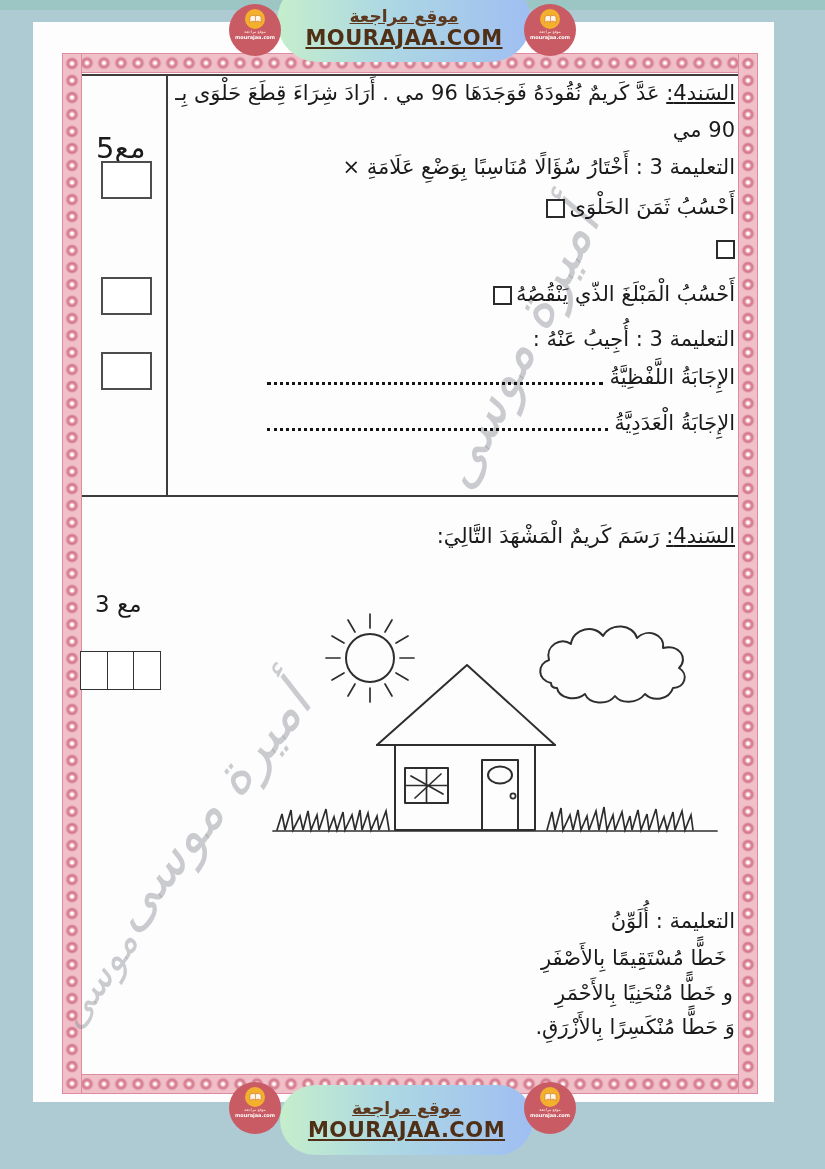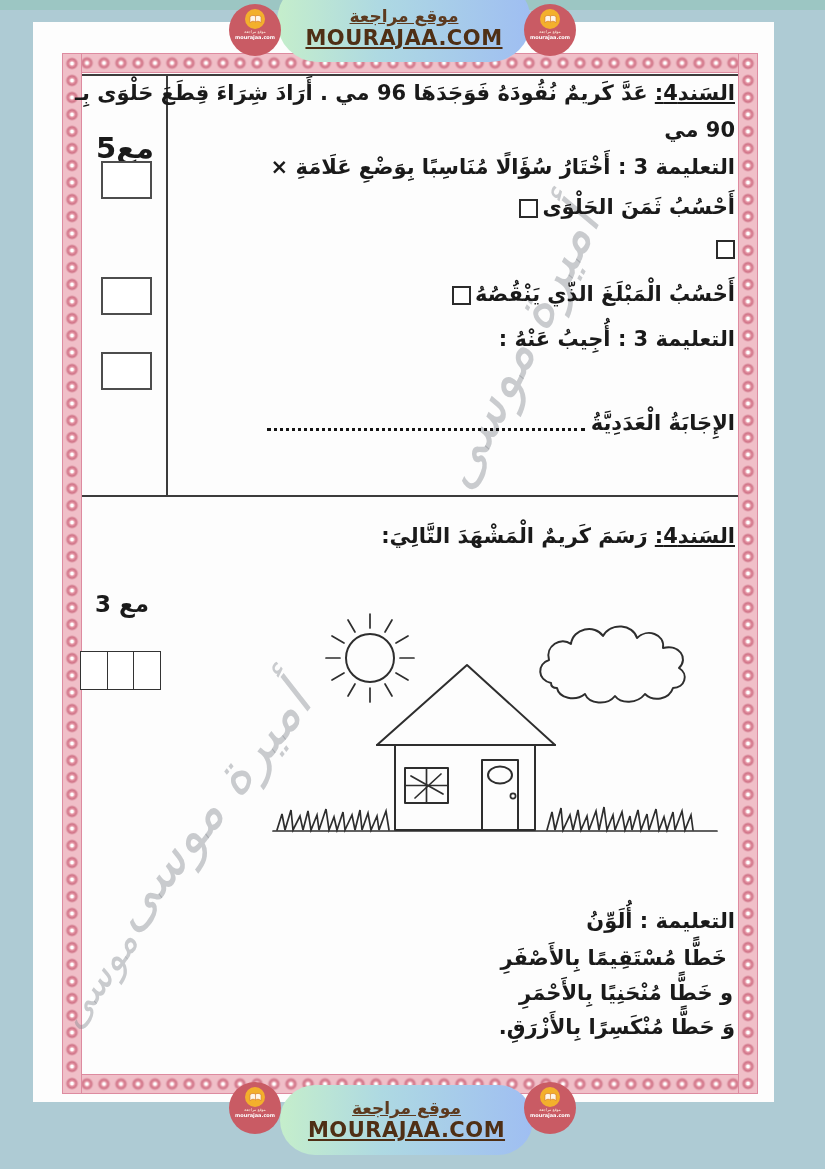--- a/index.html
+++ b/index.html
@@ -12,21 +12,21 @@
   .fs{position:absolute;background-color:#f0bfc8;z-index:0;
       background-image:radial-gradient(circle,#ffffff 1.5px,#e79aa8 2.5px,#cf7387 4.5px,#f0bfc8 6.5px);
       background-size:17px 17px;background-position:center;box-shadow:inset 0 0 0 1px #dd8ba0}
   .fs.t{left:62px;top:53px;width:696px;height:20px}
   .fs.b{left:62px;top:1074px;width:696px;height:20px}
   .fs.l{left:62px;top:53px;width:20px;height:1041px}
   .fs.r{left:738px;top:53px;width:20px;height:1041px}
 
   .ln{position:absolute;background:#3c3c3c;z-index:2}
 
-  .ar{position:absolute;direction:rtl;text-align:left;font-weight:700;white-space:nowrap;
+  .ar{position:absolute;direction:rtl;text-align:left;font-weight:400;white-space:nowrap;
       font-size:21px;line-height:1.25;z-index:3}
   .u{text-decoration:underline}
   .cb{display:inline-block;width:15px;height:15px;border:2px solid #2b2b2b;background:#fff;
       vertical-align:middle;margin-top:3px}
   .row{display:flex;align-items:center;gap:4px}
   .ansrow{display:flex;align-items:flex-end;z-index:3}
   .dots{flex:1;border-bottom:3.5px dotted #151515;margin:0 6px 5px 2px;height:1px}
 
   .sqr{position:absolute;width:47px;height:34px;border:2px solid #4d4d4d;background:#fff;z-index:3}
   .sq2w{position:absolute;left:82px;top:651px;display:flex;z-index:3}
@@ -95,20 +95,24 @@
   </div>
   <div class="ar row" style="right:90px;top:281px">
     <span>أَحْسُبُ الْمَبْلَغَ الذّي يَنْقُصُهُ</span>
     <span class="cb"></span>
   </div>
 
   <div class="ar" style="right:90px;top:326px">
     <span>التعليمة 3 :</span><span> أُجِيبُ عَنْهُ :</span>
   </div>
 
+  <div class="ar ansrow" style="right:90px;top:364px;left:265px">
+    <span>الإِجَابَةُ اللَّفْظِيَّةُ</span>
+    <span class="dots"></span>
+  </div>
   <div class="ar ansrow" style="right:90px;top:410px;left:265px">
     <span>الإِجَابَةُ الْعَدَدِيَّةُ</span>
     <span class="dots"></span>
   </div>
 
   <div class="ar" style="right:90px;top:523px">
     <span class="u">السَند4:</span><span> رَسَمَ كَريمٌ الْمَشْهَدَ التَّالِيَ:</span>
   </div>
 
   <div class="ar" style="left:95px;top:590px;font-size:23px">مع 3</div>

